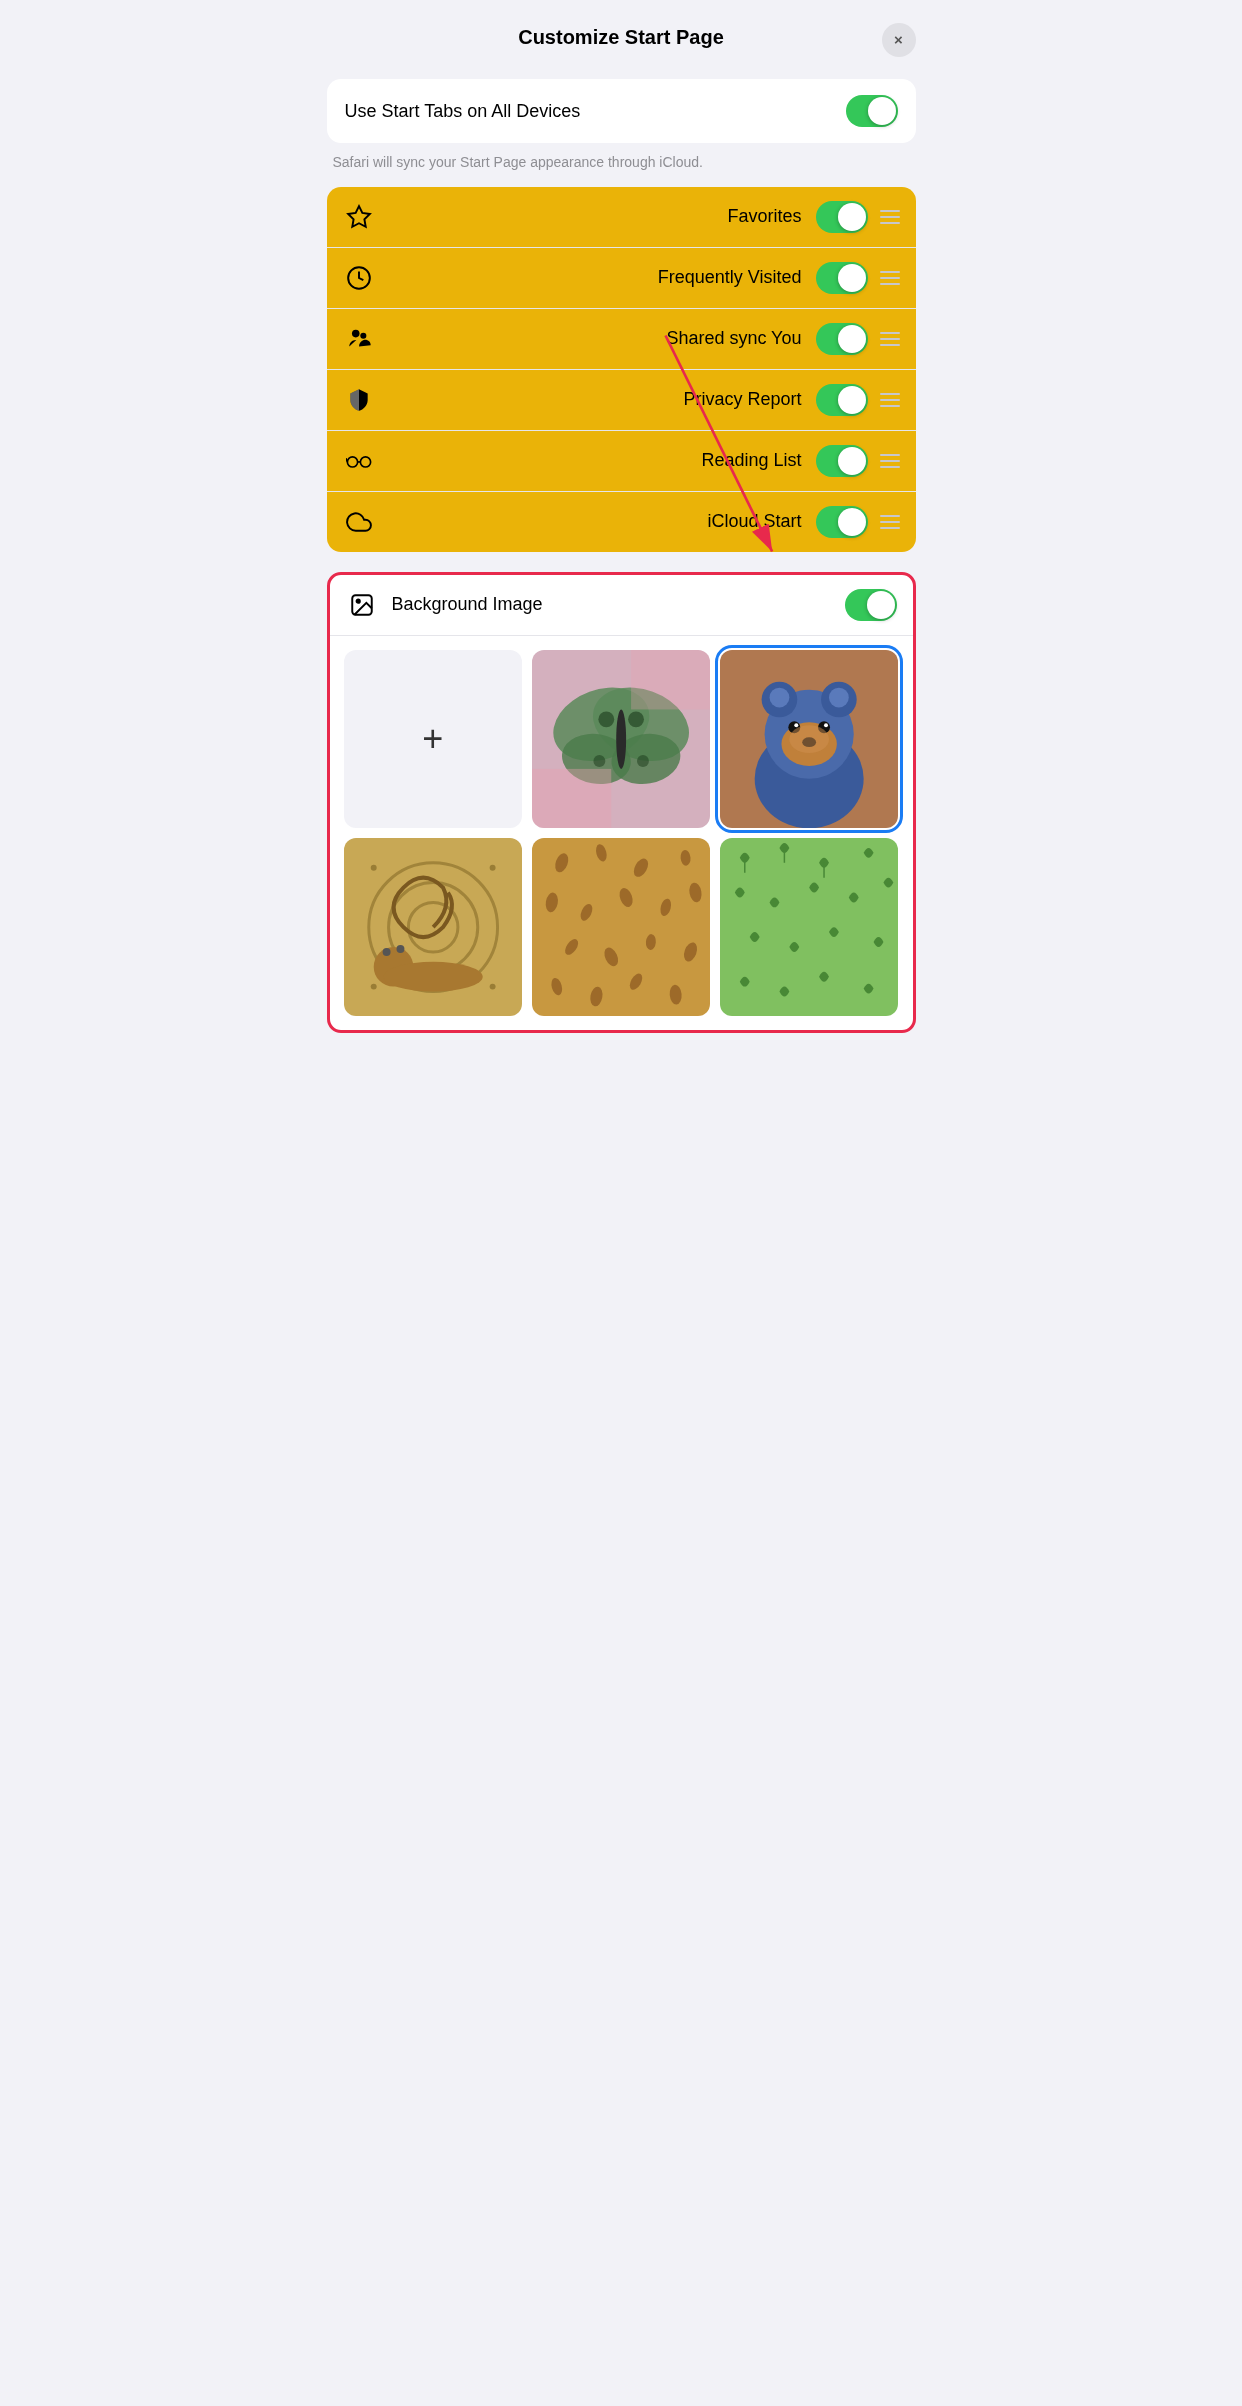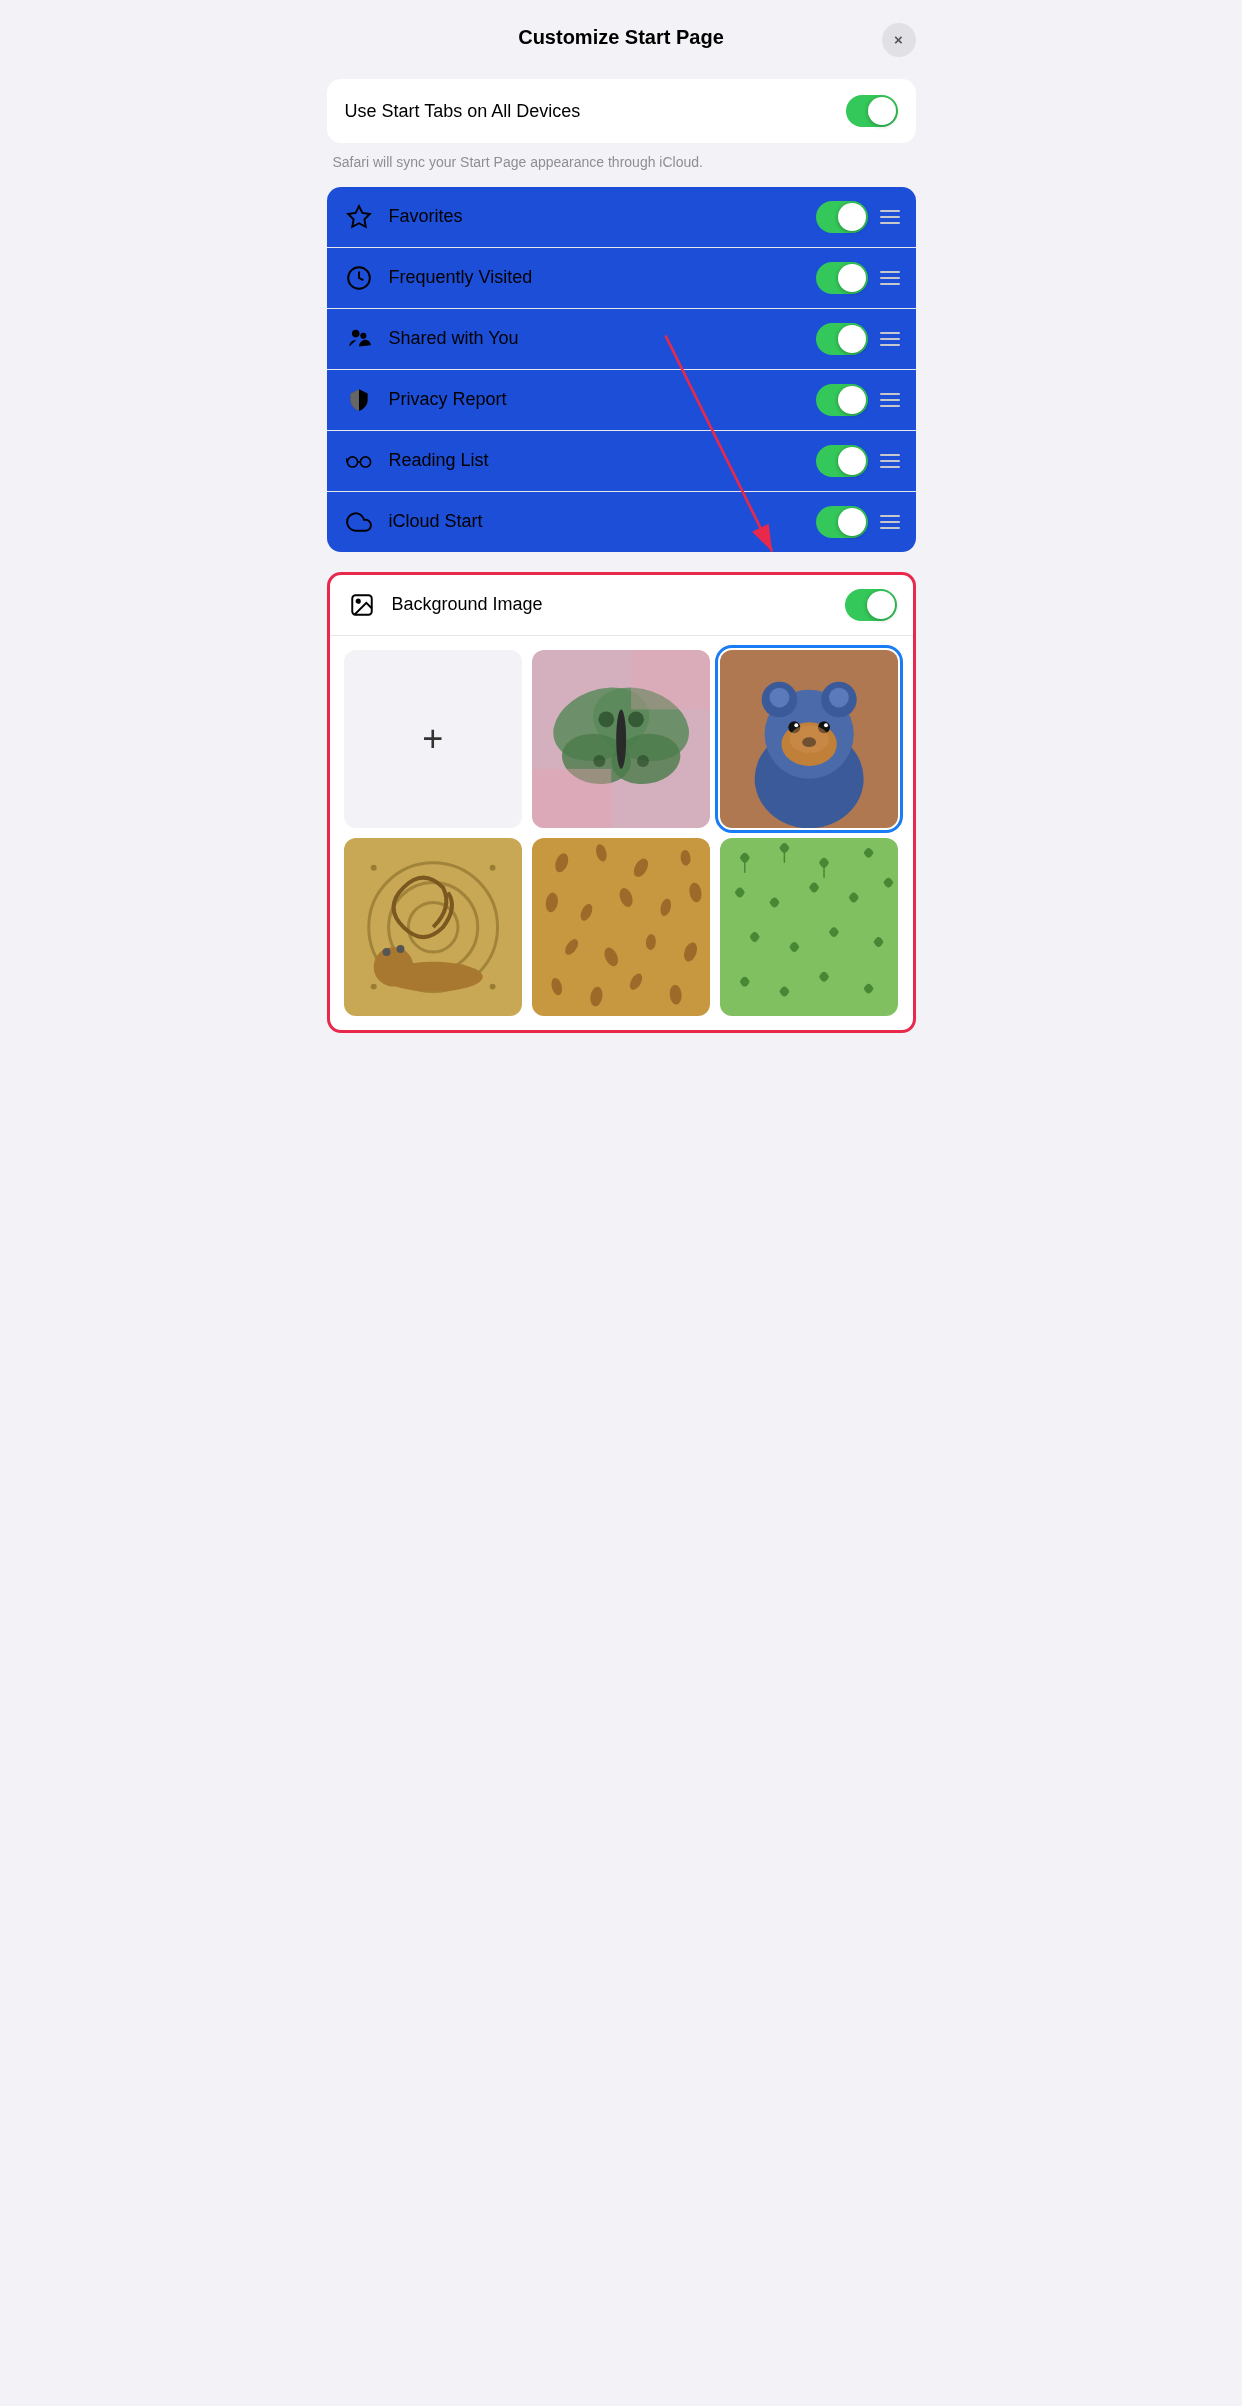--- a/index.html
+++ b/index.html
@@ -89,24 +89,25 @@
       height: 28px;
       border-radius: 50%;
       background: #fff;
       box-shadow: 0 1px 4px rgba(0,0,0,0.3);
       transition: left 0.2s;
     }
     .toggle.on .toggle-knob { left: 22px; }
 
     
     .items-card {
-      background: #1d4ed8;
+      background: #eab308;
       border-radius: 14px;
       overflow: hidden;
       margin-bottom: 20px;
+      text-align: right;
     }
     .list-item {
       display: flex;
       align-items: center;
       padding: 14px 16px;
       border-bottom: 1px solid #e5e5ea;
       gap: 14px;
     }
     .list-item:last-child { border-bottom: none; }
 
@@ -294,21 +295,21 @@
 
     <div class="list-item">
       <div class="item-icon">
         <svg class="icon-svg" viewBox="0 0 24 24" fill="currentColor">
           <circle cx="9" cy="7" r="3.5"></circle>
           <path d="M3 19c0-3.3 2.7-6 6-6h0.5"></path>
           <circle cx="16" cy="9" r="2.8"></circle>
           <path d="M12 19c0-2.8 1.8-5.2 4.3-6 0.5-0.2 1-0.3 1.5-0.3 2.8 0 5 2.2 5 5"></path>
         </svg>
       </div>
-      <span class="item-label">Shared with You</span>
+      <span class="item-label">Shared sync You</span>
       <div class="item-controls">
         <div class="toggle on">
           <div class="toggle-knob"></div>
         </div>
         <div class="drag-handle">
           <span></span>
             <span></span>
             <span></span>
         </div>
       </div>

